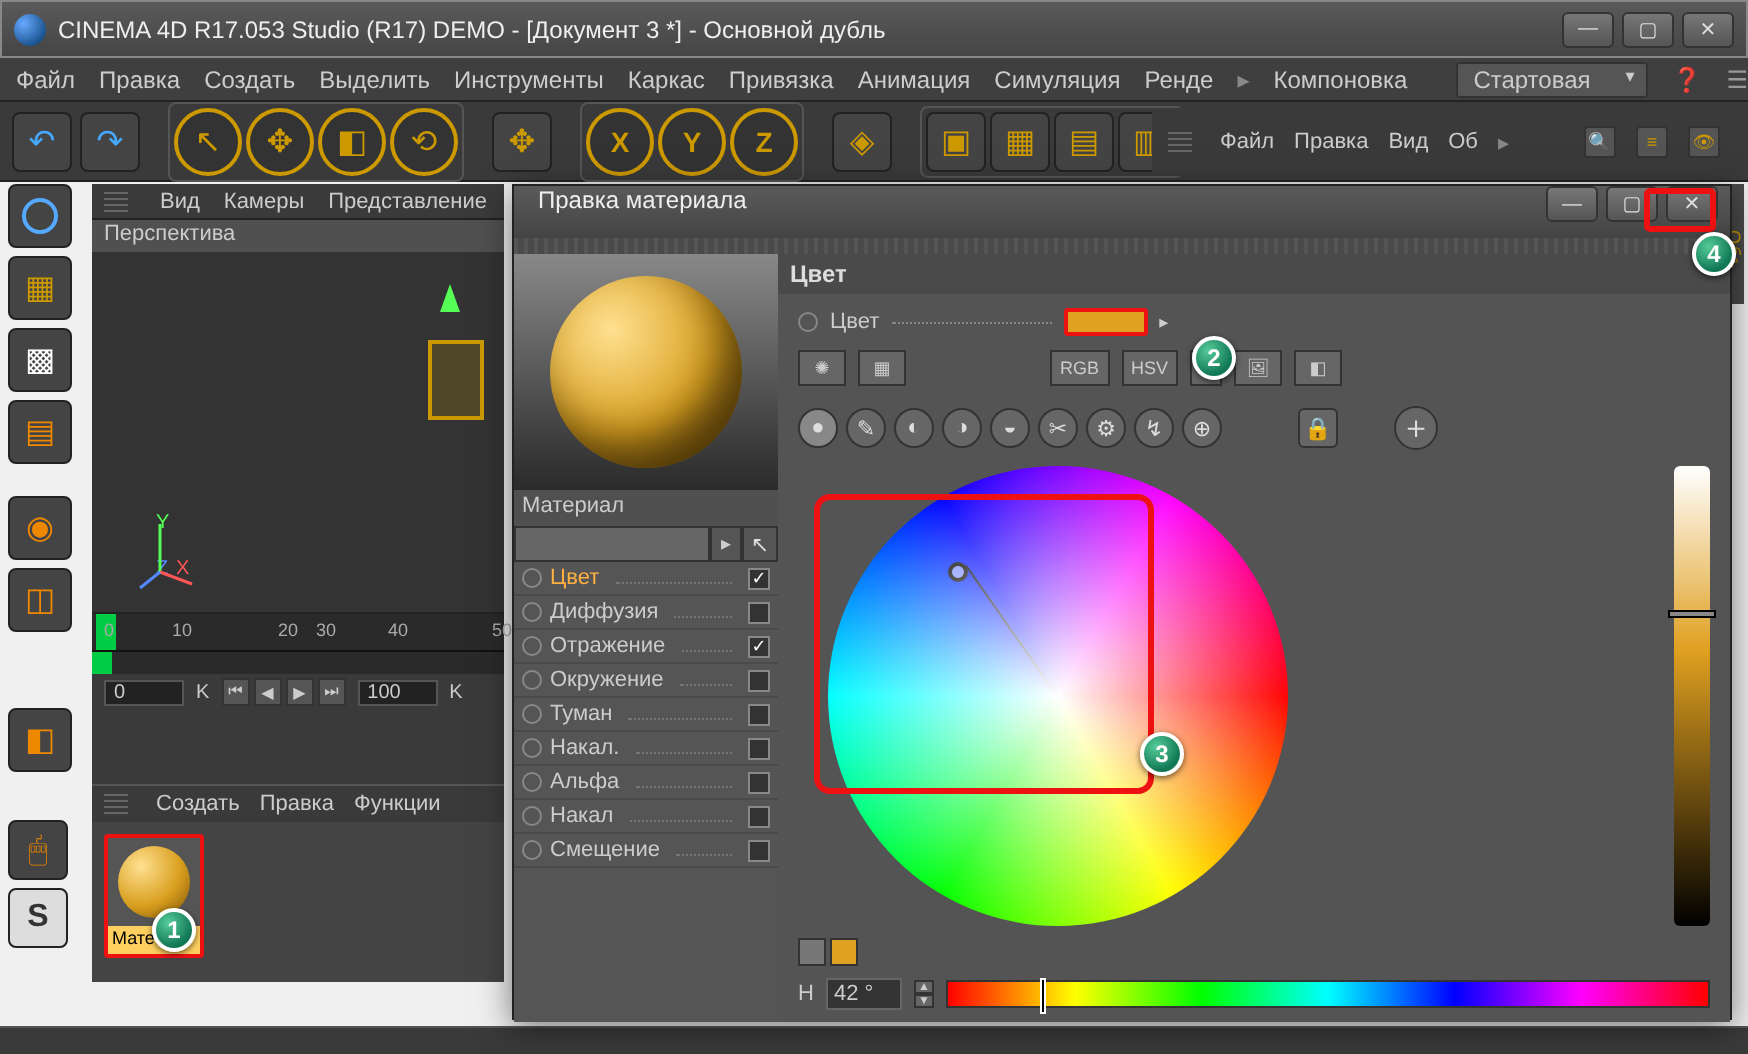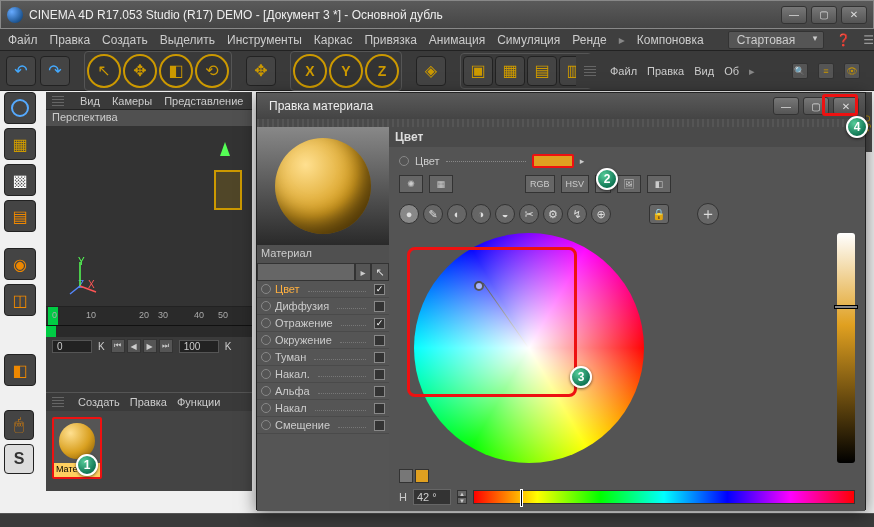--- a/index.html
+++ b/index.html
@@ -67,21 +67,21 @@
 .mat-label { height: 14px; background: #ffd060; color: #000; font-size: 9px; padding: 1px 2px; overflow: hidden; }
 
 
 .leftcol2 { position: absolute; left: 4px; top: 410px; display: flex; flex-direction: column; gap: 4px; }
 
 
 .statusbar { position: absolute; left: 0; bottom: 0; width: 874px; height: 14px; background: #3a3a3a; border-top: 1px solid #555; }
 
 
 .mateditor { position: absolute; left: 256px; top: 92px; width: 610px; height: 418px; background: #4a4a4a; border: 1px solid #222; box-shadow: 0 4px 16px rgba(0,0,0,0.5); }
-.me-title { height: 26px; background: linear-gradient(#5a5a5a,#444); display: flex; align-items: center; padding: 0 6px; color: #eee; font-size: 12px; }
+.me-title { height: 26px; background: linear-gradient(#5a5a5a,#444); display: flex; align-items: flex-start; padding: 0 6px; color: #eee; font-size: 12px; }
 .me-title .app-icon { margin-right: 6px; }
 .me-title .spacer { flex: 1; }
 .me-grip { height: 8px; background: repeating-linear-gradient(90deg, #555 0 2px, #4a4a4a 2px 5px); }
 .me-body { display: flex; height: 384px; }
 .me-left { width: 132px; background: #555; display: flex; flex-direction: column; }
 .me-preview { height: 118px; background: linear-gradient(#888,#2a2a2a); display: flex; align-items: center; justify-content: center; }
 .me-preview .ball-lg { width: 96px; height: 96px; border-radius: 50%; background: radial-gradient(circle at 32% 28%, #ffe090, #d9a020 55%, #7a5000); box-shadow: inset -10px -14px 20px rgba(0,0,0,0.5); }
 .me-name { height: 18px; background: #505050; color: #ccc; font-size: 11px; padding: 2px 4px; }
 .me-name-row { height: 18px; display: flex; }
 .me-name-field { flex: 1; background: #666; border: 1px solid #333; }
@@ -269,21 +269,21 @@
     </div>
   </div>
   <div class="timeline">
     <div class="tl-ruler">
       <div class="marker"></div>
       <span class="tick" style="left:6px">0</span>
       <span class="tick" style="left:40px">10</span>
       <span class="tick" style="left:93px">20</span>
       <span class="tick" style="left:112px">30</span>
       <span class="tick" style="left:148px">40</span>
-      <span class="tick" style="left:172px">50</span>
+      <span class="tick" style="left:200px">50</span>
     </div>
     <div class="tl-scrub"></div>
     <div class="tl-controls">
       <span class="tl-field">0</span>
       <span>K</span>
       <div class="tl-nav">
         <div class="nav">⏮</div>
         <div class="nav">◀</div>
         <div class="nav">▶</div>
         <div class="nav">⏭</div>

